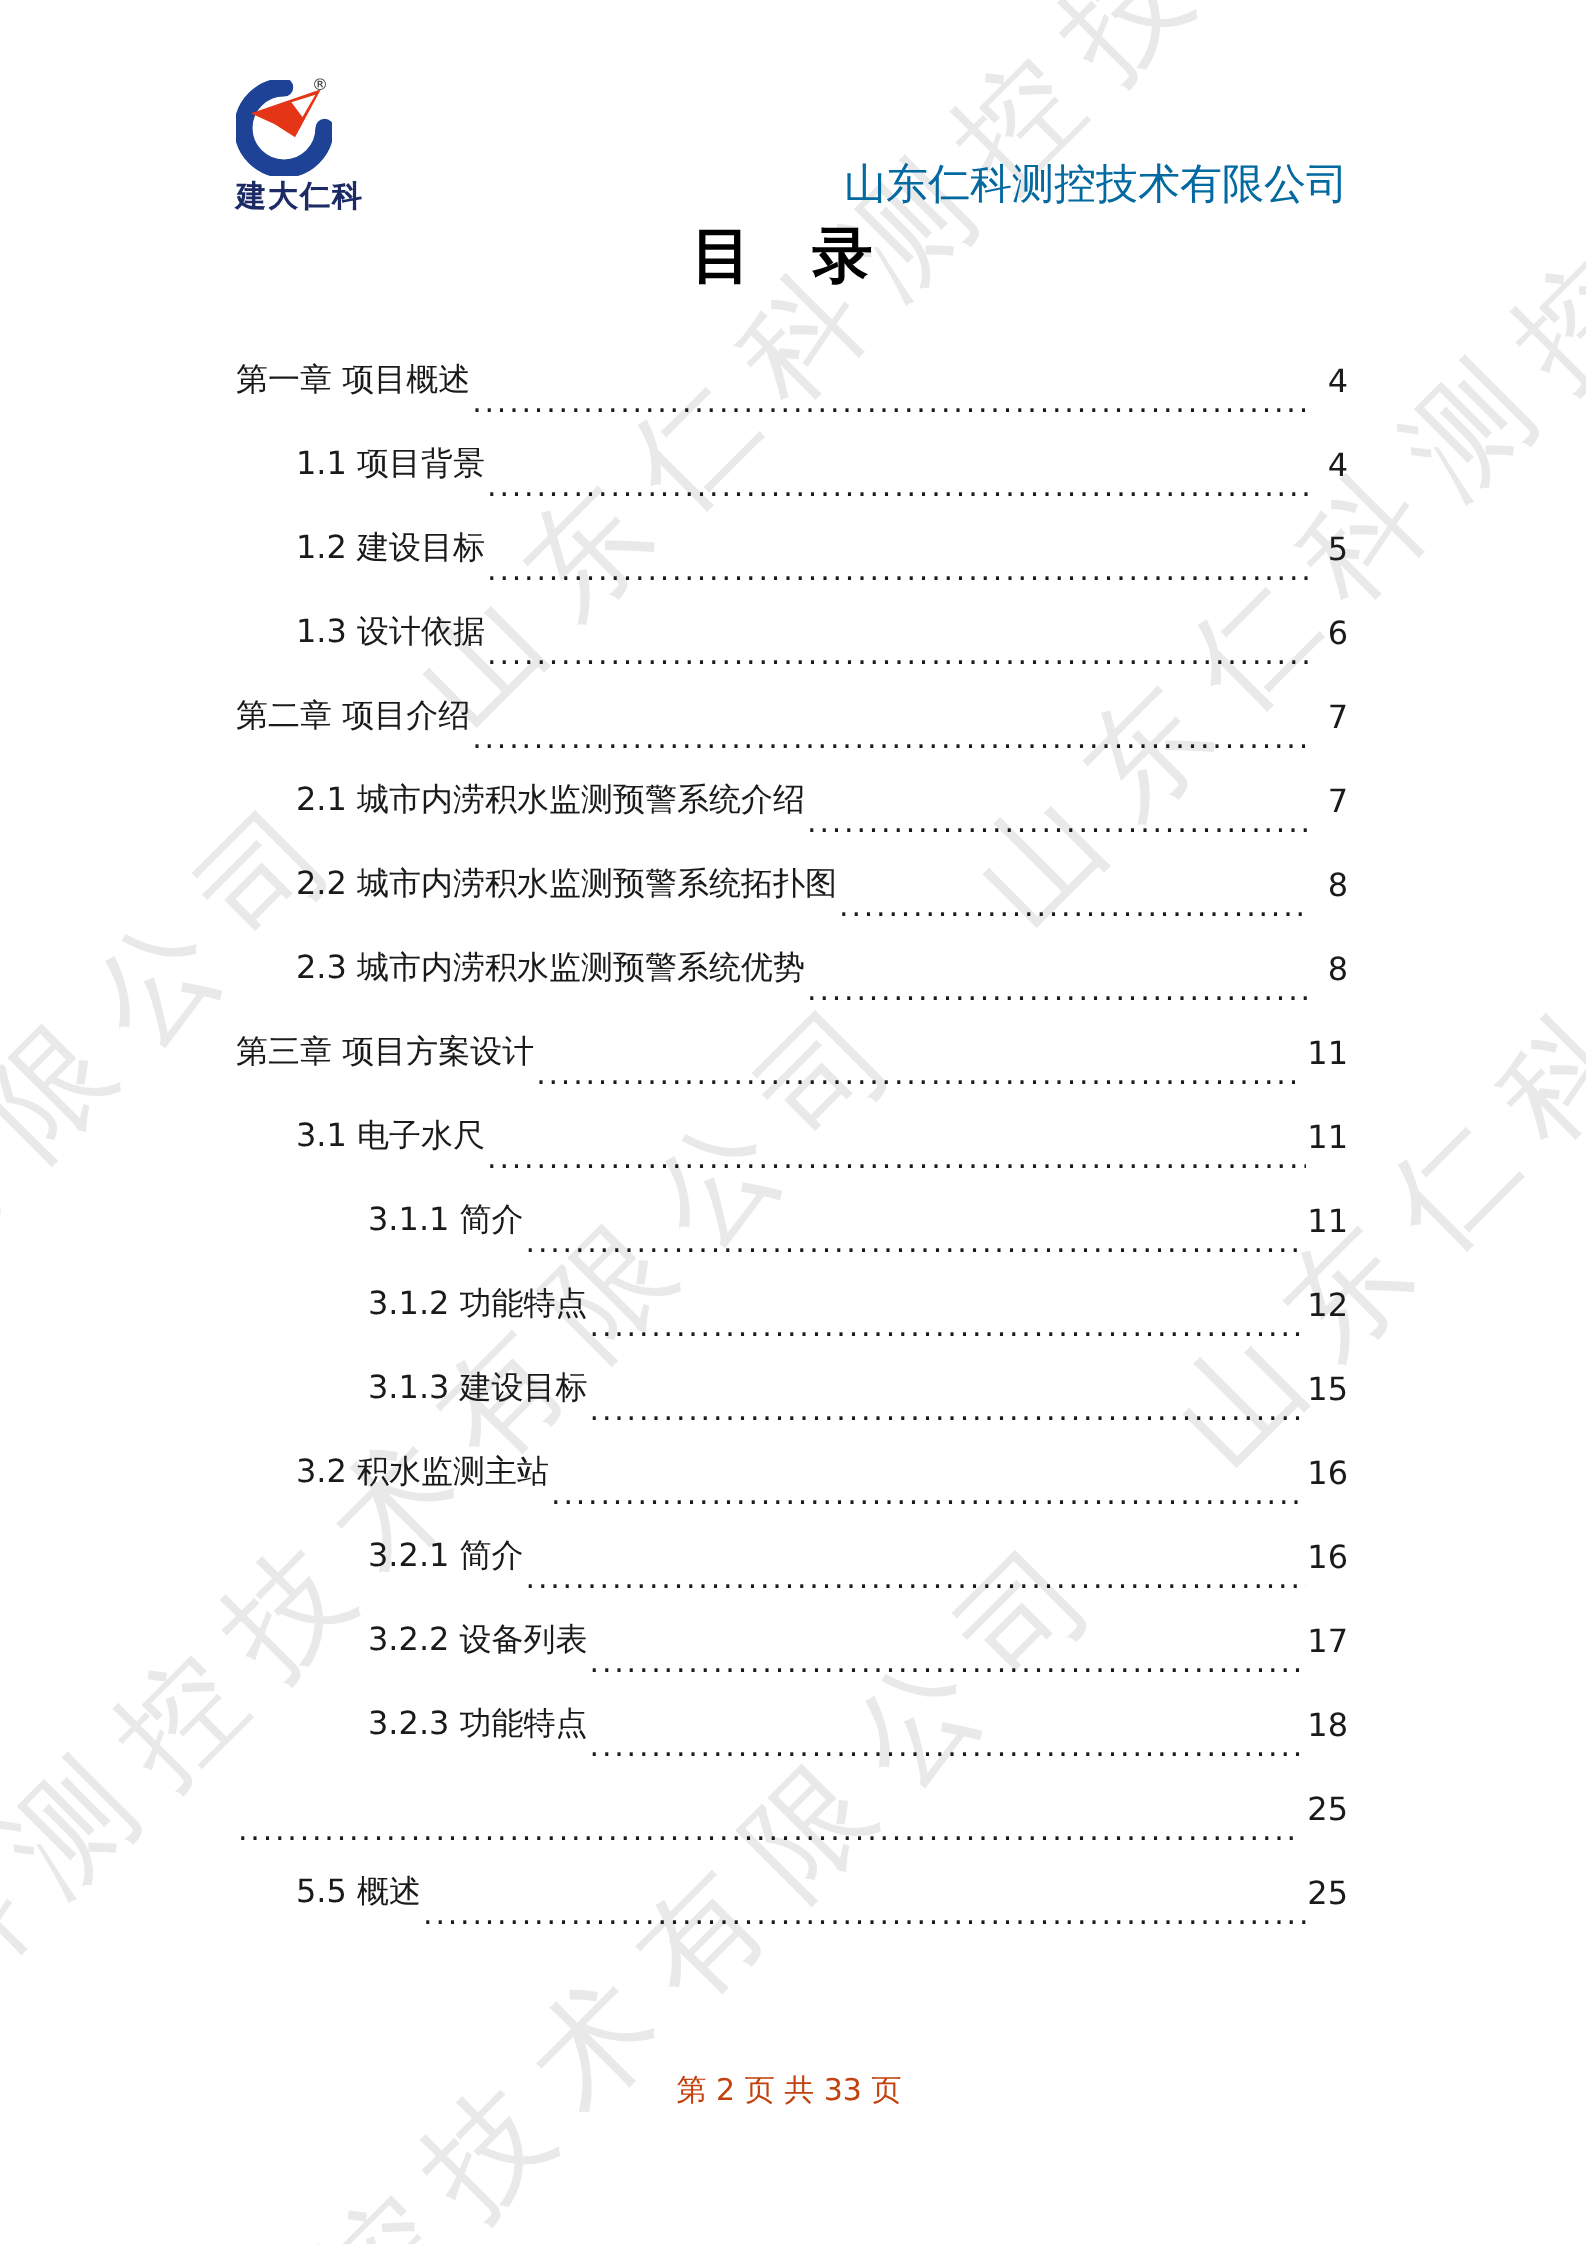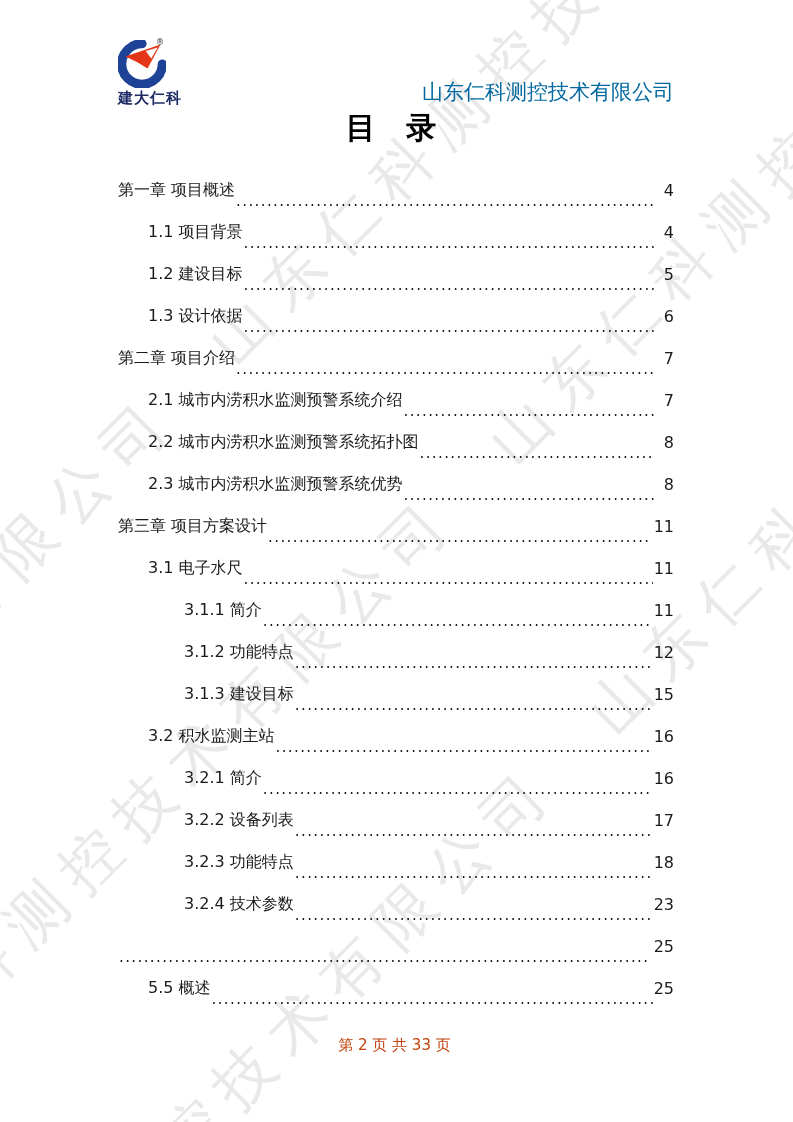--- a/index.html
+++ b/index.html
@@ -200,25 +200,20 @@
       <div class="toc-row lvl3">
       <span class="toc-label">3.2.2 设备列表</span>
       <span class="toc-leader"></span>
       <span class="toc-pagenum">17</span>
     </div>
       <div class="toc-row lvl3">
       <span class="toc-label">3.2.3 功能特点</span>
       <span class="toc-leader"></span>
       <span class="toc-pagenum">18</span>
     </div>
-      <div class="toc-row lvl3">
-      <span class="toc-label">3.2.4 技术参数</span>
-      <span class="toc-leader"></span>
-      <span class="toc-pagenum">23</span>
-    </div>
       <div class="toc-row lvl1">
       <span class="toc-leader"></span>
       <span class="toc-pagenum">25</span>
     </div>
       <div class="toc-row lvl2">
       <span class="toc-label">5.5 概述</span>
       <span class="toc-leader"></span>
       <span class="toc-pagenum">25</span>
     </div>
     </div>

